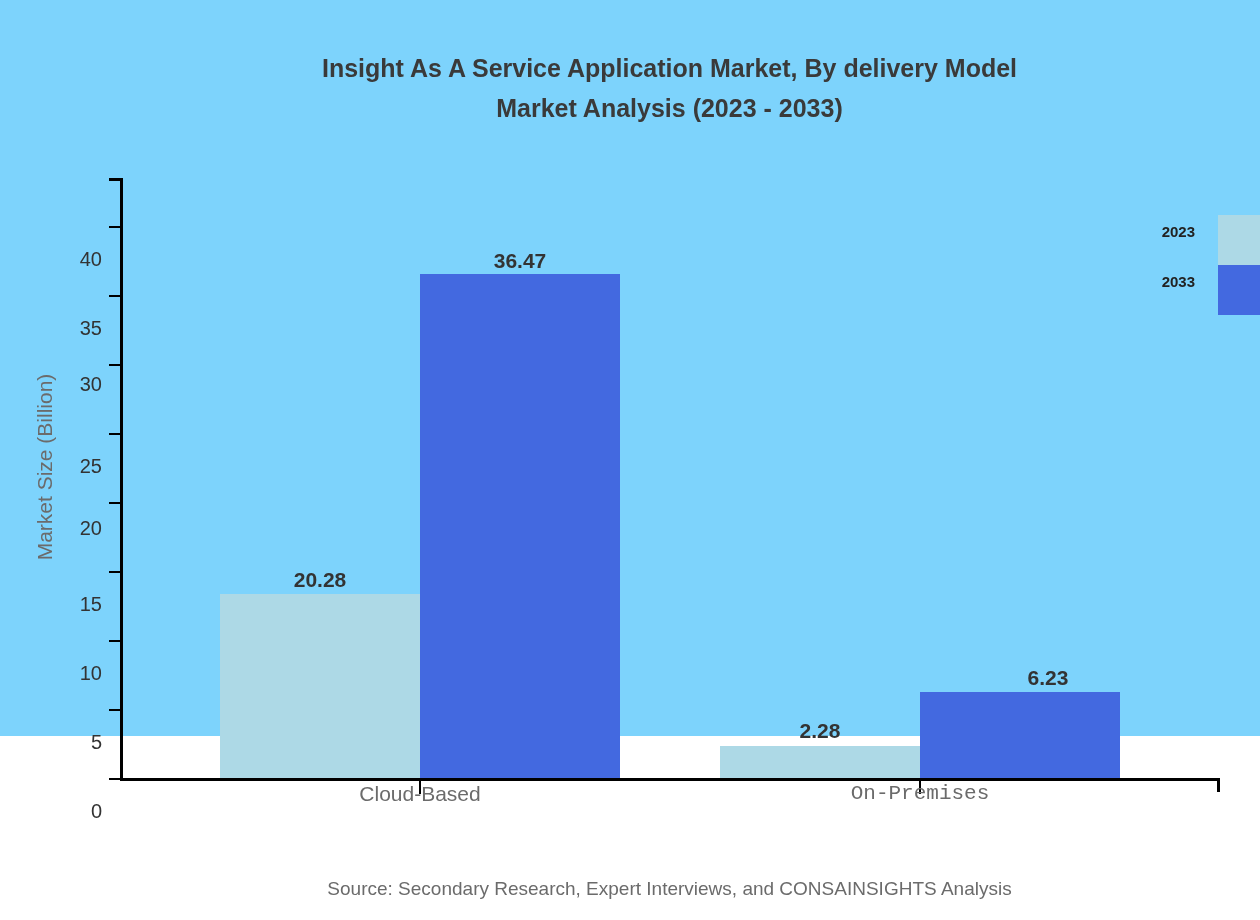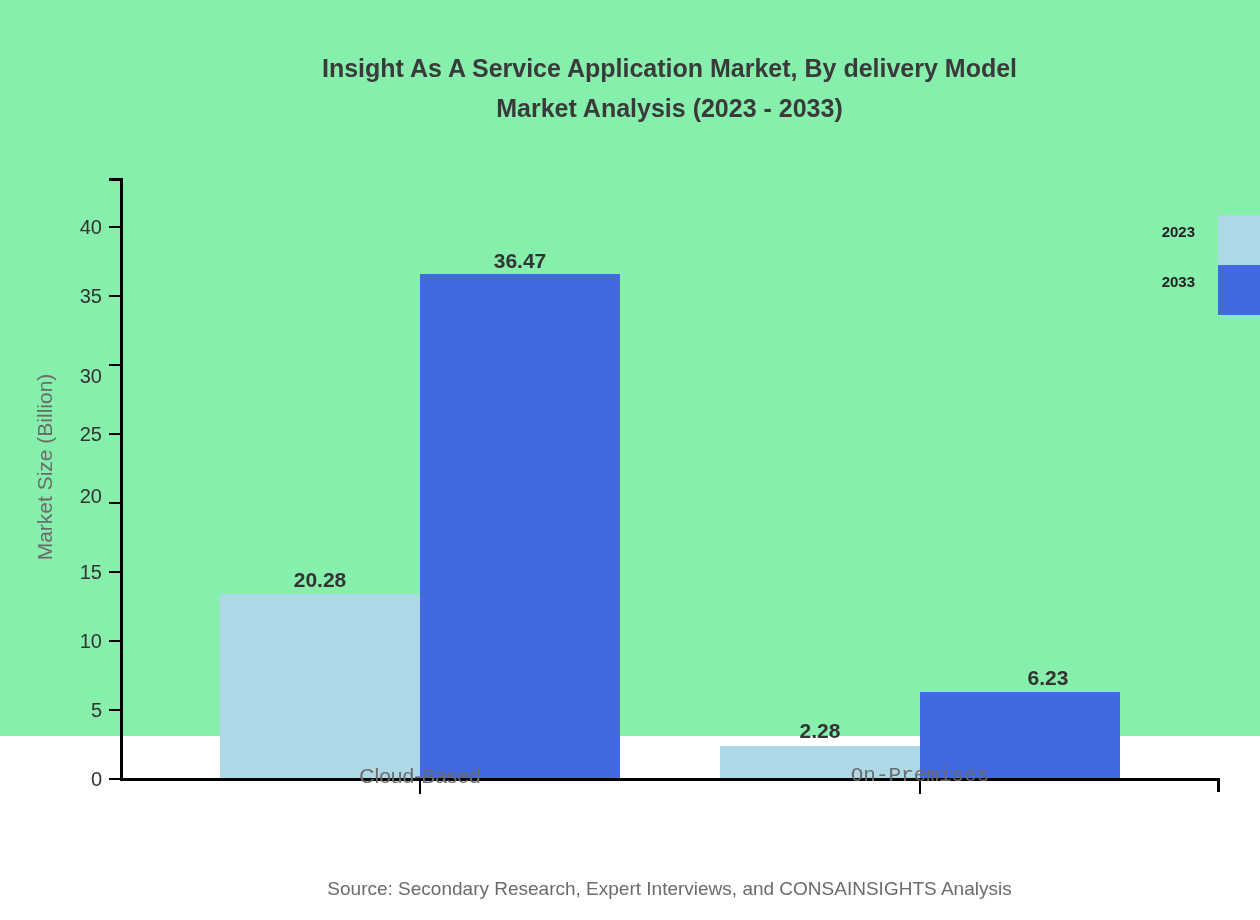--- a/index.html
+++ b/index.html
@@ -10,21 +10,21 @@
   body {
     width: 1260px;
     height: 920px;
     font-family: "Liberation Sans", sans-serif;
     overflow: hidden;
   }
   #figure {
     position: relative;
     width: 1260px;
     height: 736px;
-    background: #86efac;
+    background: #7dd3fc;
   }
 
   
   #chart-title {
     position: absolute;
     left: 0;
     top: 48px;
     width: 1339px;          
     text-align: center;
     font-size: 25px;
@@ -101,32 +101,33 @@
   }
   .ytick-lab {
     position: absolute;
     left: -66px;
     width: 48px;
     text-align: right;
     font-size: 20px;
     color: #333333;
     line-height: 1;
     transform: translateY(-50%);
+    margin-top: 32px;
   }
 
   .xtick {
     position: absolute;
     top: 603px;
     width: 2px;
     height: 13px;
     background: #000000;
   }
   .xtick-lab {
     position: absolute;
-    top: 586px;
+    top: 604px;
     font-size: 21px;
     color: #6b6b6b;
     text-align: right;
     white-space: nowrap;
     transform: translateX(-50%);
   }
 
   
   .bar {
     position: absolute;
@@ -212,21 +213,21 @@
     <div class="ytick" style="top:393px"></div>
     <div class="ytick-lab" style="top:394px">15</div>
 
     <div class="ytick" style="top:324px"></div>
     <div class="ytick-lab" style="top:318px">20</div>
 
     <div class="ytick" style="top:255px"></div>
     <div class="ytick-lab" style="top:256px">25</div>
 
     <div class="ytick" style="top:186px"></div>
-    <div class="ytick-lab" style="top:198px">30</div>
+    <div class="ytick-lab" style="top:174px">30</div>
 
     <div class="ytick" style="top:117px"></div>
     <div class="ytick-lab" style="top:118px">35</div>
 
     <div class="ytick" style="top:48px"></div>
     <div class="ytick-lab" style="top:49px">40</div>
 
     <div class="bar" style="left:100px; width:200px; height:184px; background:#ADD9E6;"></div>
     <div class="bar-value" style="left:200px; top:390px;">20.28</div>
 

